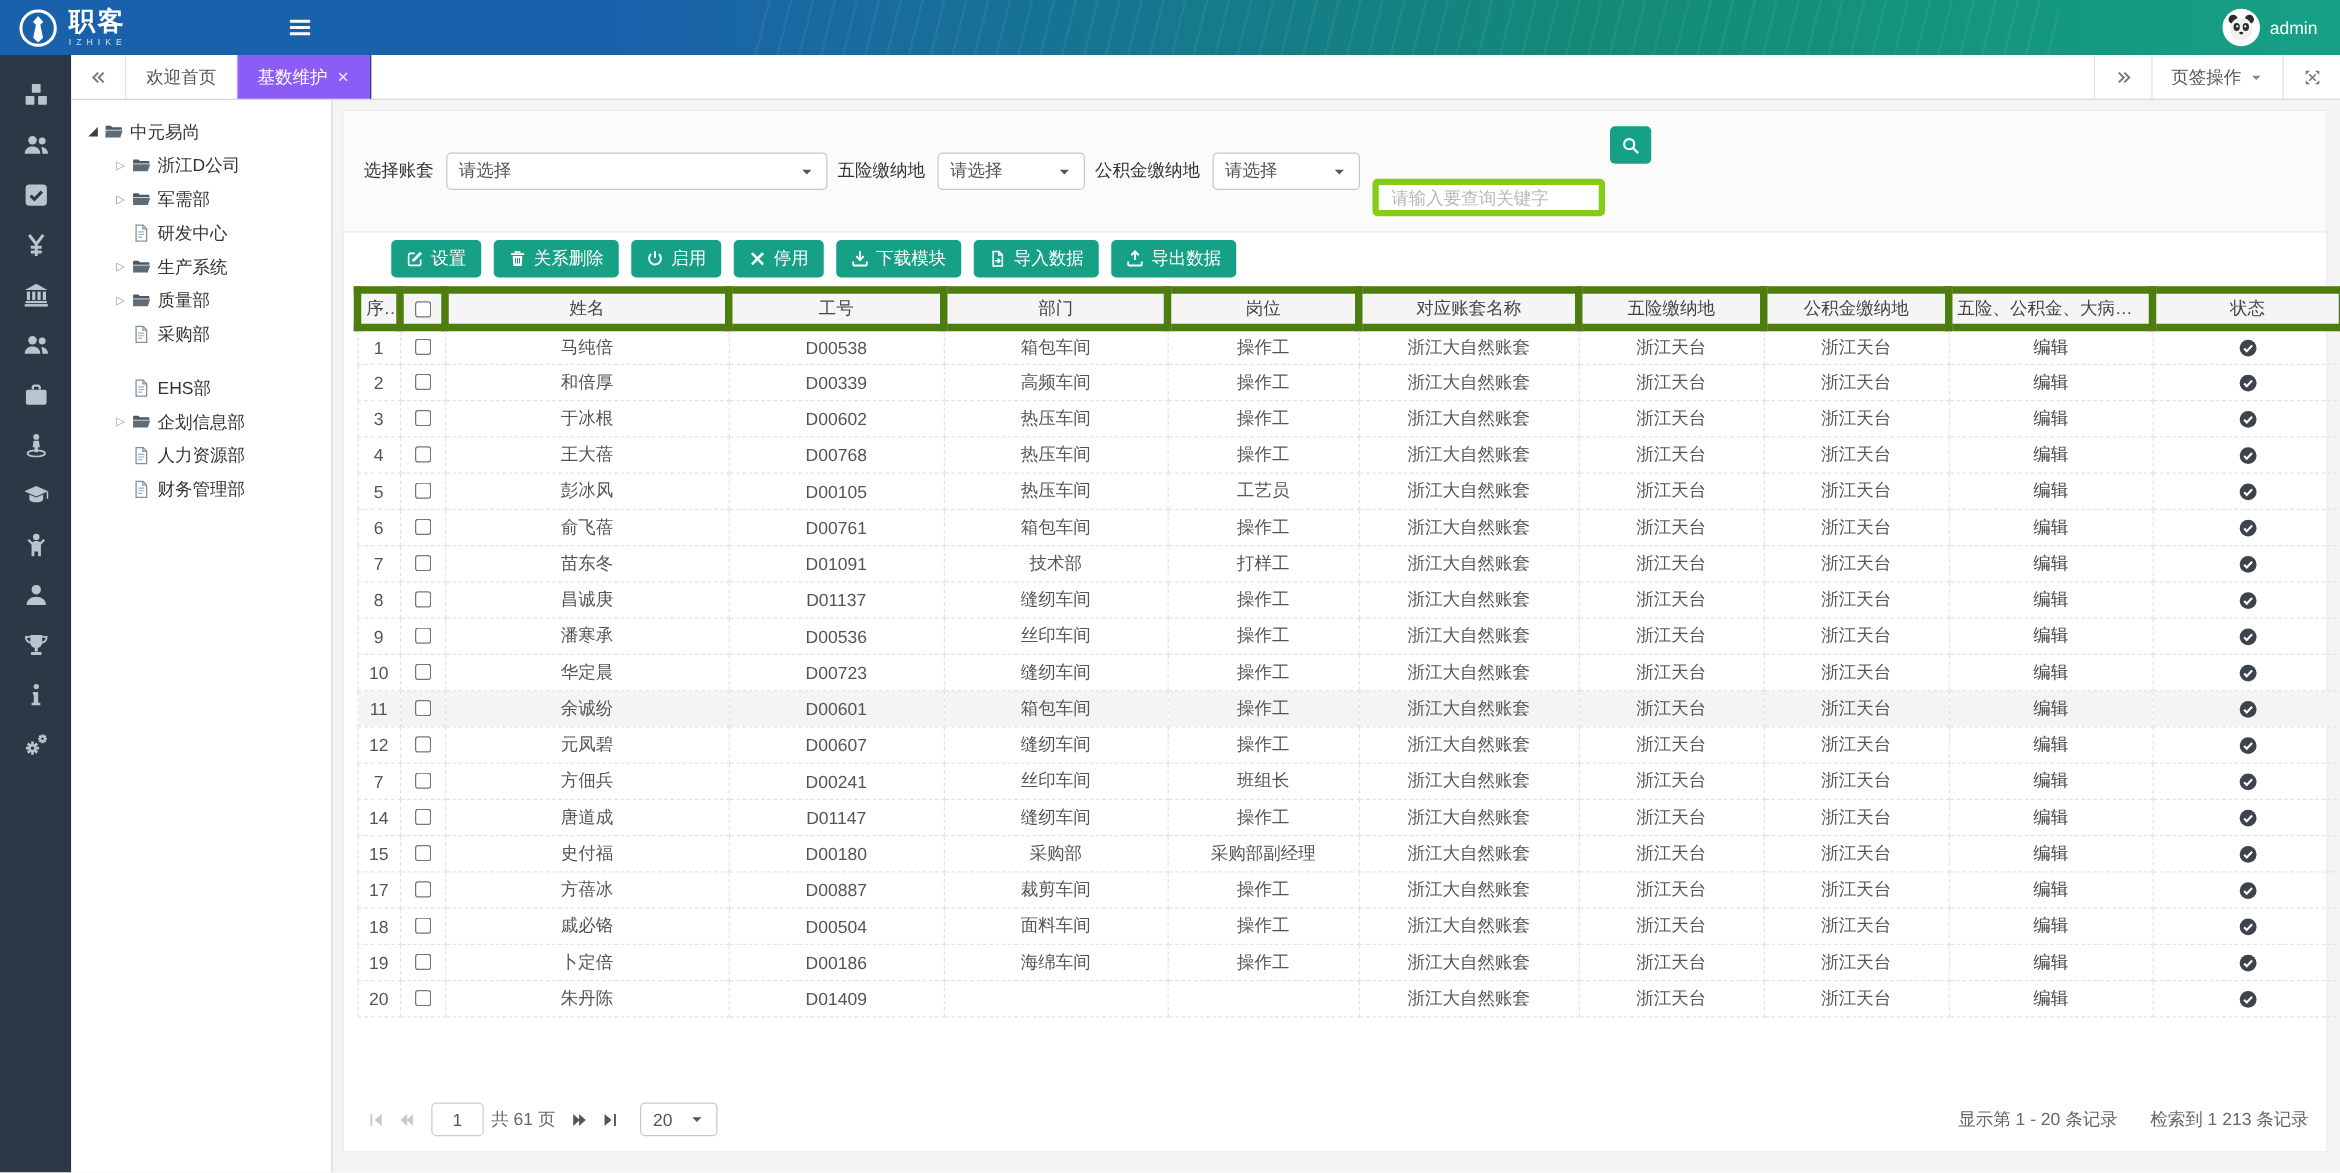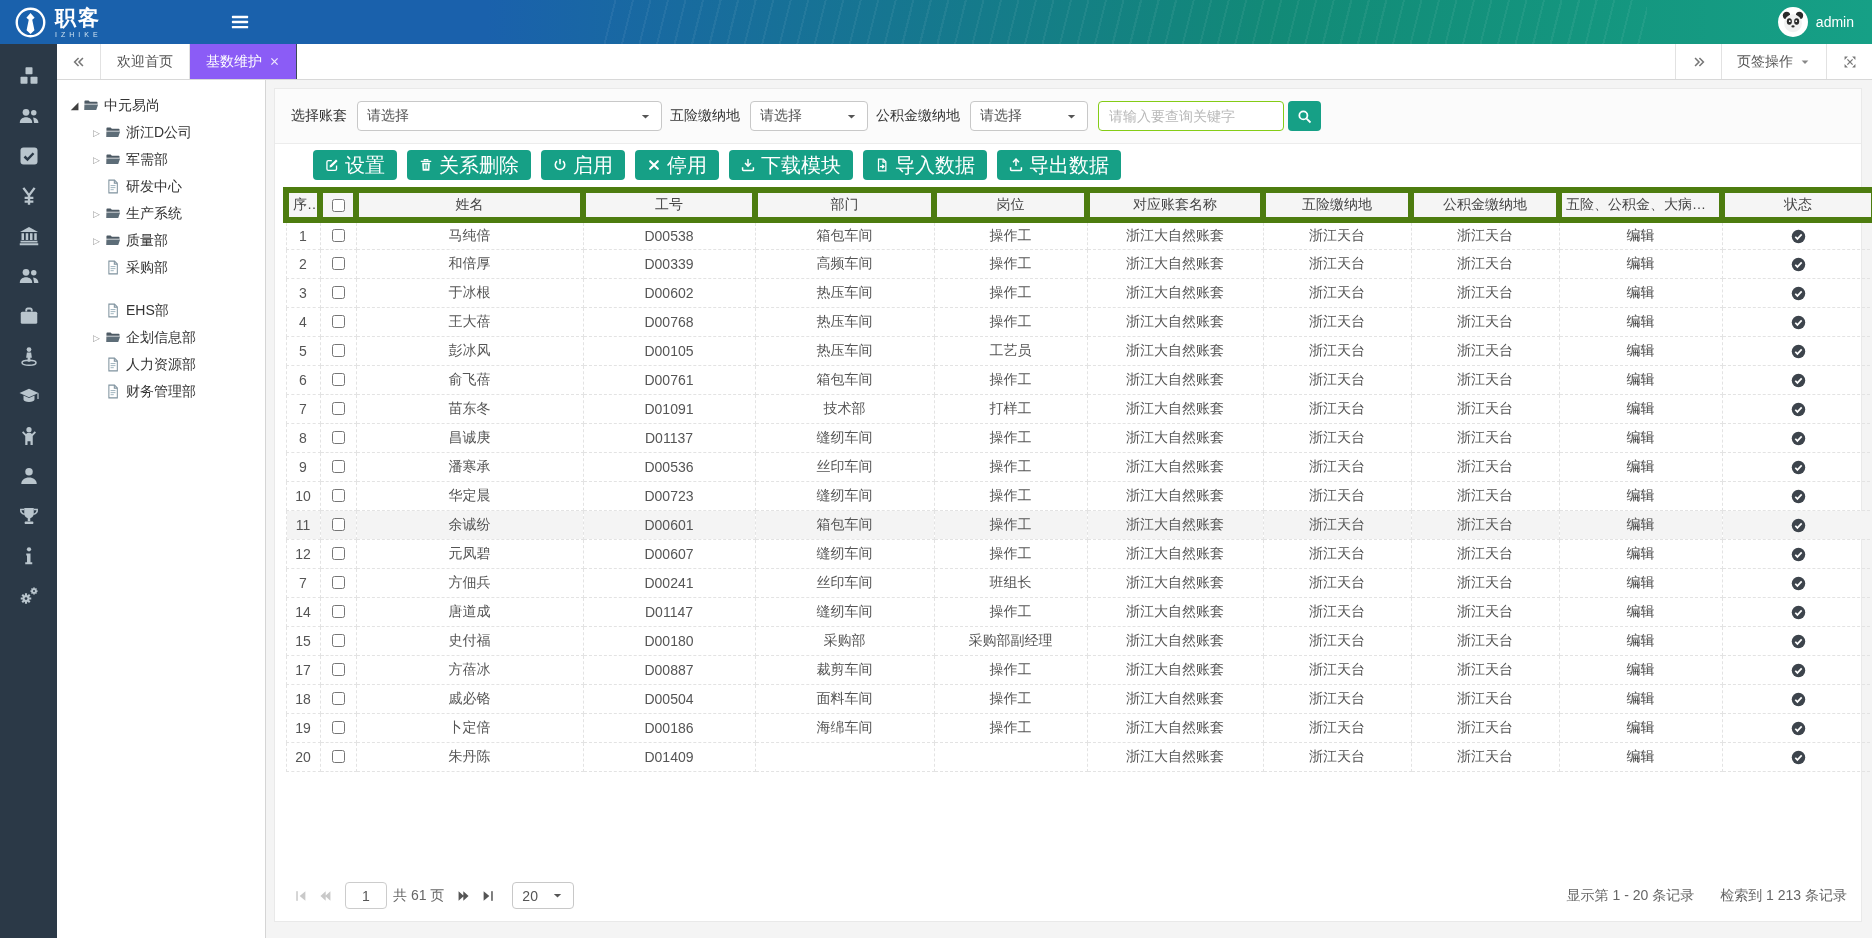--- a/index.html
+++ b/index.html
@@ -79,36 +79,37 @@
     height:30px; border:1px solid #c8c8c8; border-radius:4px; background:#fff;
     display:flex; align-items:center; justify-content:space-between;
     padding:0 9px; color:#555; cursor:pointer;
   }
   .select .select-caret { width:13px; height:13px; color:#555; display:flex; }
   .select .select-caret svg { width:13px; height:13px; }
   .w-lg { width:305px; }
   .w-sm { width:118px; }
   .search-group { display:flex; margin-left:10px; }
   .search-input {
-    width:186px; height:30px; border:1px solid #84cc16; border-radius:4px;
+    width:186px; height:30px; border:5px solid #84cc16; border-radius:4px;
     padding:0 10px; font-size:14px; color:#4c1d95; outline:none;
     font-family:"Liberation Sans","DejaVu Sans",sans-serif;
+    margin-top:42px;
   }
   .search-input::placeholder { color:#b8b8b8; }
   .search-btn {
     width:33px; height:30px; margin-left:4px; background:#16a086; border:none; border-radius:4px;
     color:#fff; display:flex; align-items:center; justify-content:center; cursor:pointer;
   }
   .search-btn svg { width:15px; height:15px; }
 
   
   .toolbar { display:flex; align-items:center; gap:10px; padding:6px 8px 7px 38px; }
   .tb-button {
     height:30px; background:#16a086; color:#fff; border:none; border-radius:4px;
-    padding:0 12px; display:flex; align-items:center; gap:6px; font-size:20px; cursor:pointer;
+    padding:0 12px; display:flex; align-items:center; gap:6px; font-size:14px; cursor:pointer;
     font-family:"Liberation Sans","DejaVu Sans",sans-serif; white-space:nowrap;
   }
   .tb-button svg { width:14px; height:14px; }
 
   
   .tablewrap { padding:0 8px; }
   table { width:100%; border-collapse:collapse; table-layout:fixed; font-size:14px; color:#555; }
   thead th {
     height:30px; background:#f5f5f5; font-weight:normal; color:#444;
     border:6px solid #4d7c0f; padding:0 4px; overflow:hidden; white-space:nowrap; text-overflow:ellipsis;

